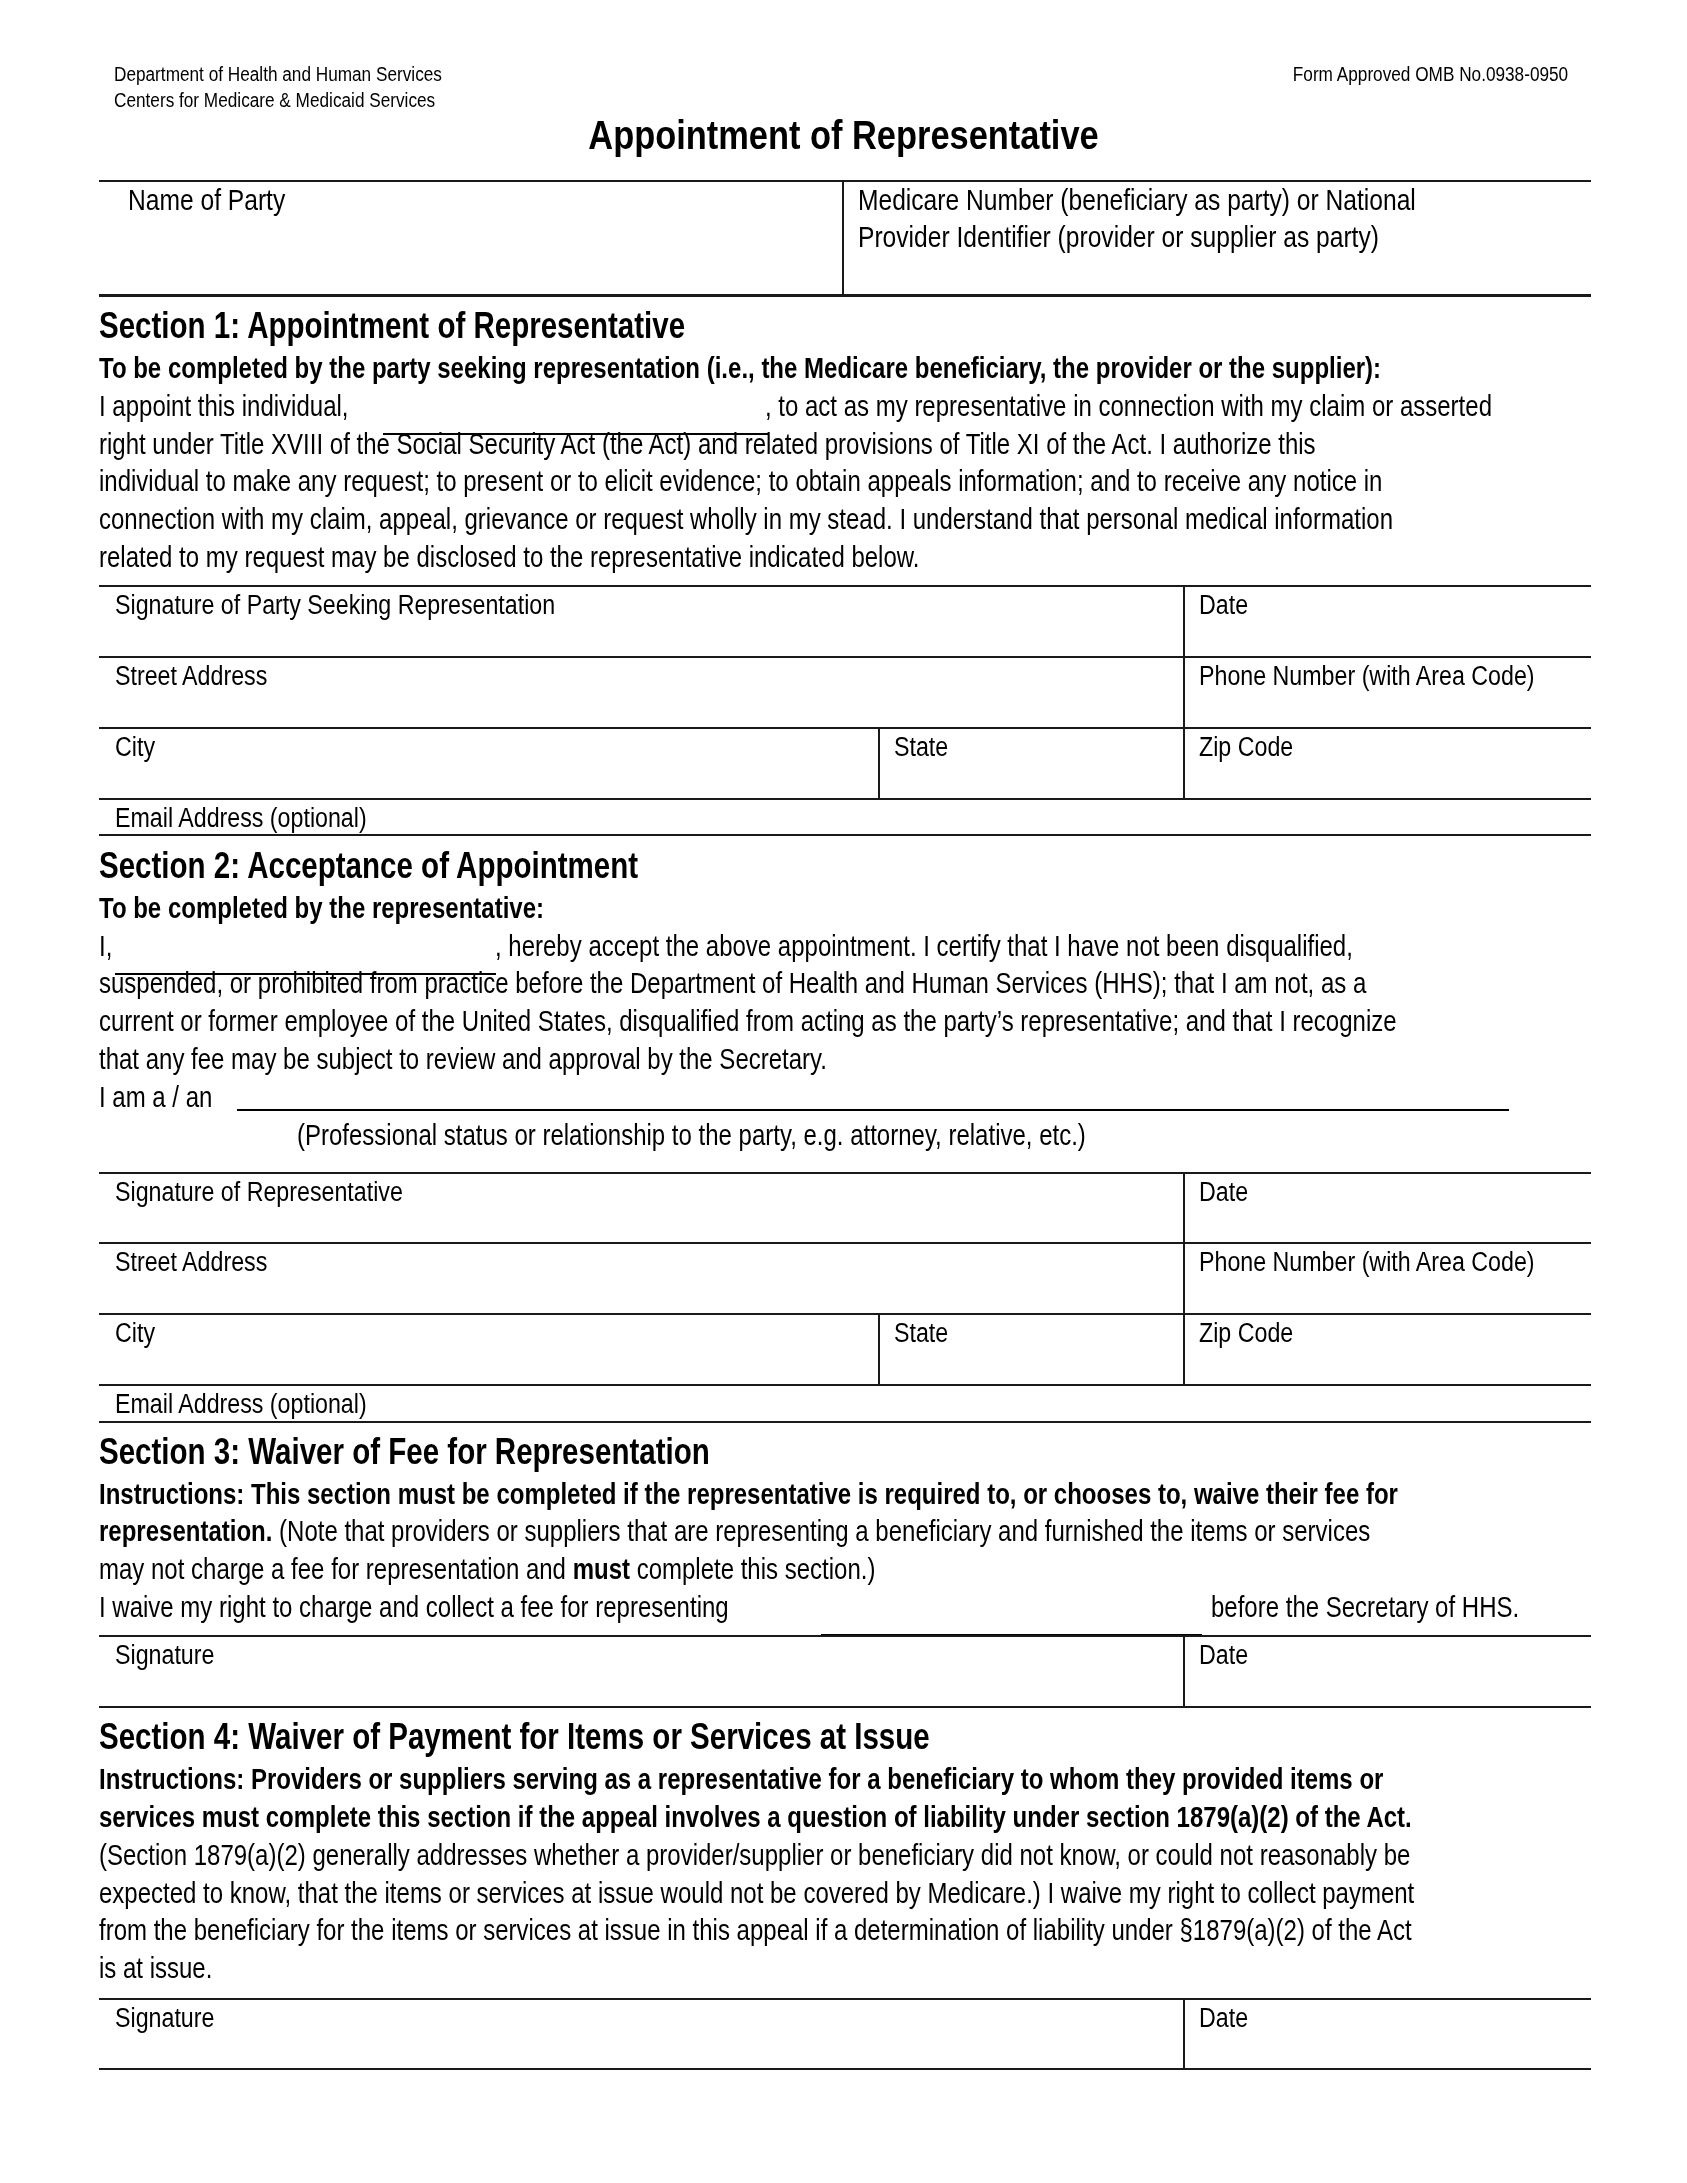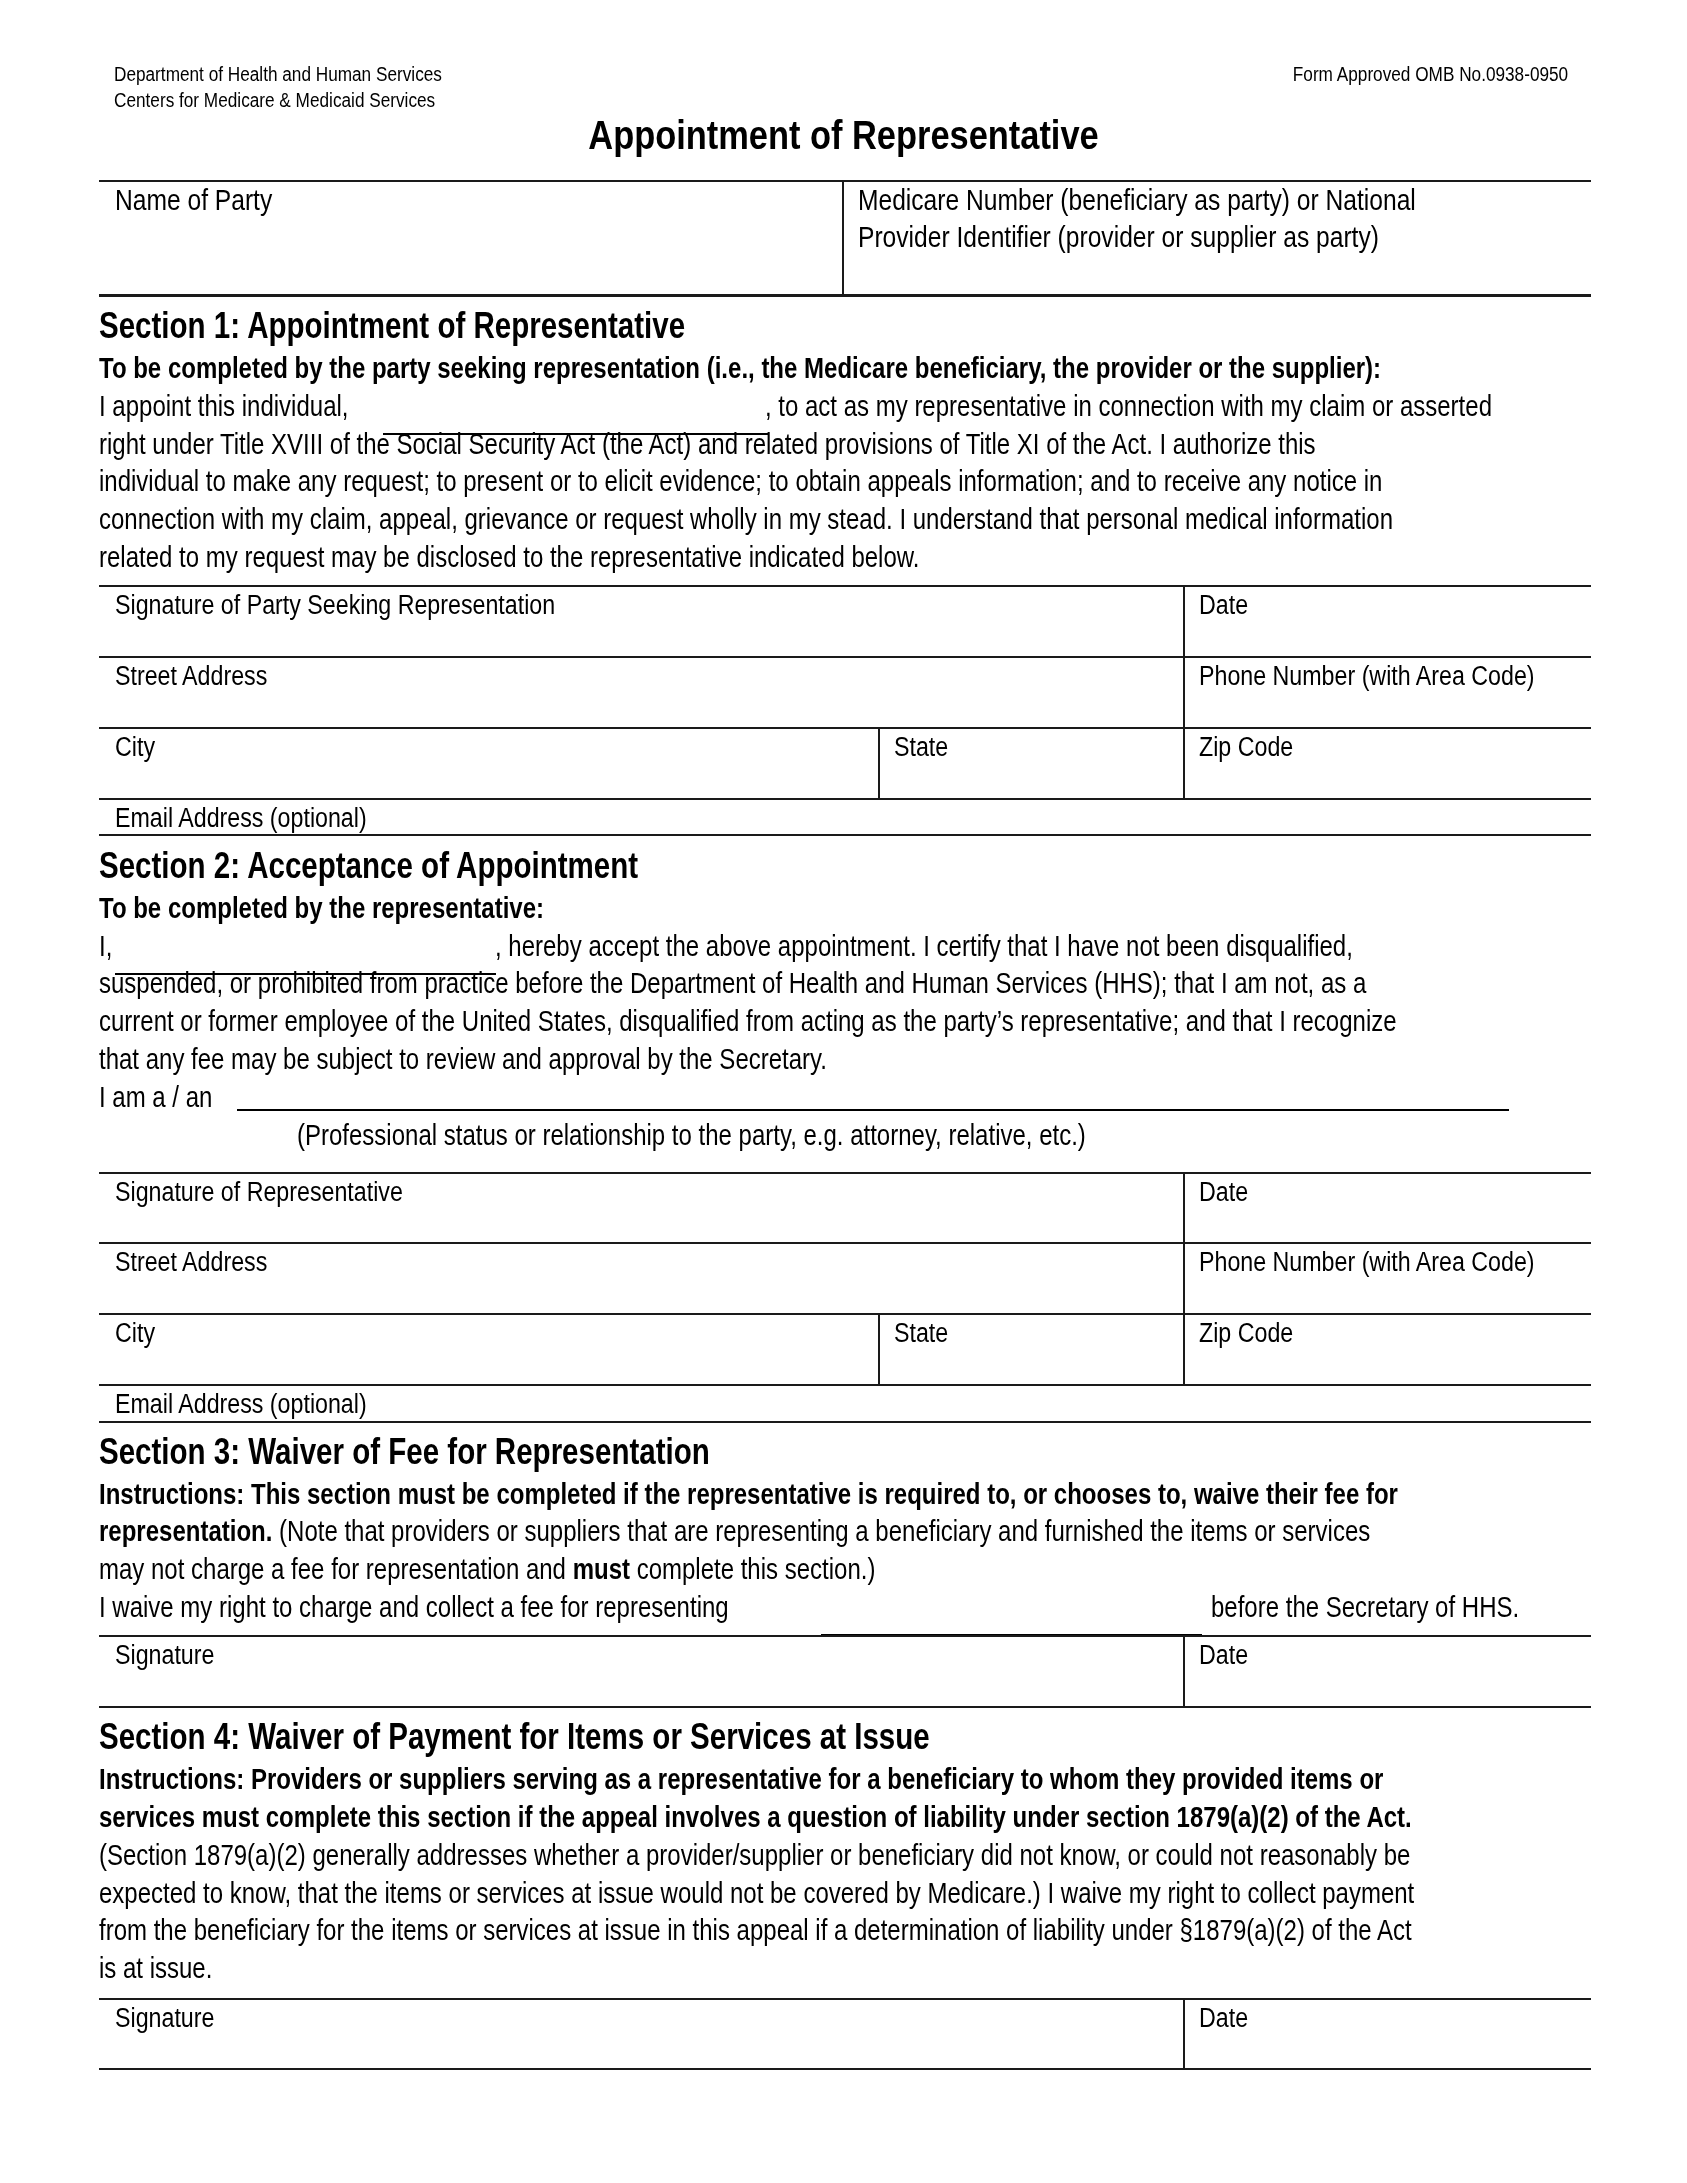--- a/index.html
+++ b/index.html
@@ -23,21 +23,21 @@
 <body>
 
 <div class="abs hdr" style="left:114px; top:63px;">Department of Health and Human Services</div>
 <div class="abs hdr" style="left:114px; top:89px;">Centers for Medicare &amp; Medicaid Services</div>
 <div class="abs hdr-r" style="right:119px; top:63px;">Form Approved OMB No.0938-0950</div>
 <div class="abs title" style="left:0; width:1687px; text-align:center; top:113px;">Appointment of Representative</div>
 
 <div class="hline" style="left:99px; width:1492px; top:180px;"></div>
 <div class="vline" style="left:842px; top:180px; height:116px;"></div>
 <div class="hline" style="left:99px; width:1492px; top:294px; height:2.7px;"></div>
-<div class="field" style="left:101px; top:182px; width:741px; height:113px;">
+<div class="field" style="left:114px; top:182px; width:741px; height:113px;">
   <div class="abs lbl2" style="left:13.5px; top:1.3px;">Name of Party</div>
 </div>
 <div class="field" style="left:844px; top:182px; width:746px; height:113px;">
   <div class="abs lbl2" style="left:14px; top:1.3px;">Medicare Number (beneficiary as party) or National</div>
   <div class="abs lbl2" style="left:14px; top:38px;">Provider Identifier (provider or supplier as party)</div>
 </div>
 
 <div class="abs sec" style="left:99px; top:305px;">Section 1: Appointment of Representative</div>
 <div class="abs bold" style="left:99px; top:351px;">To be completed by the party seeking representation (i.e., the Medicare beneficiary, the provider or the supplier):</div>
 <div class="abs body" style="left:99px; top:389px;">I appoint this individual,</div>

